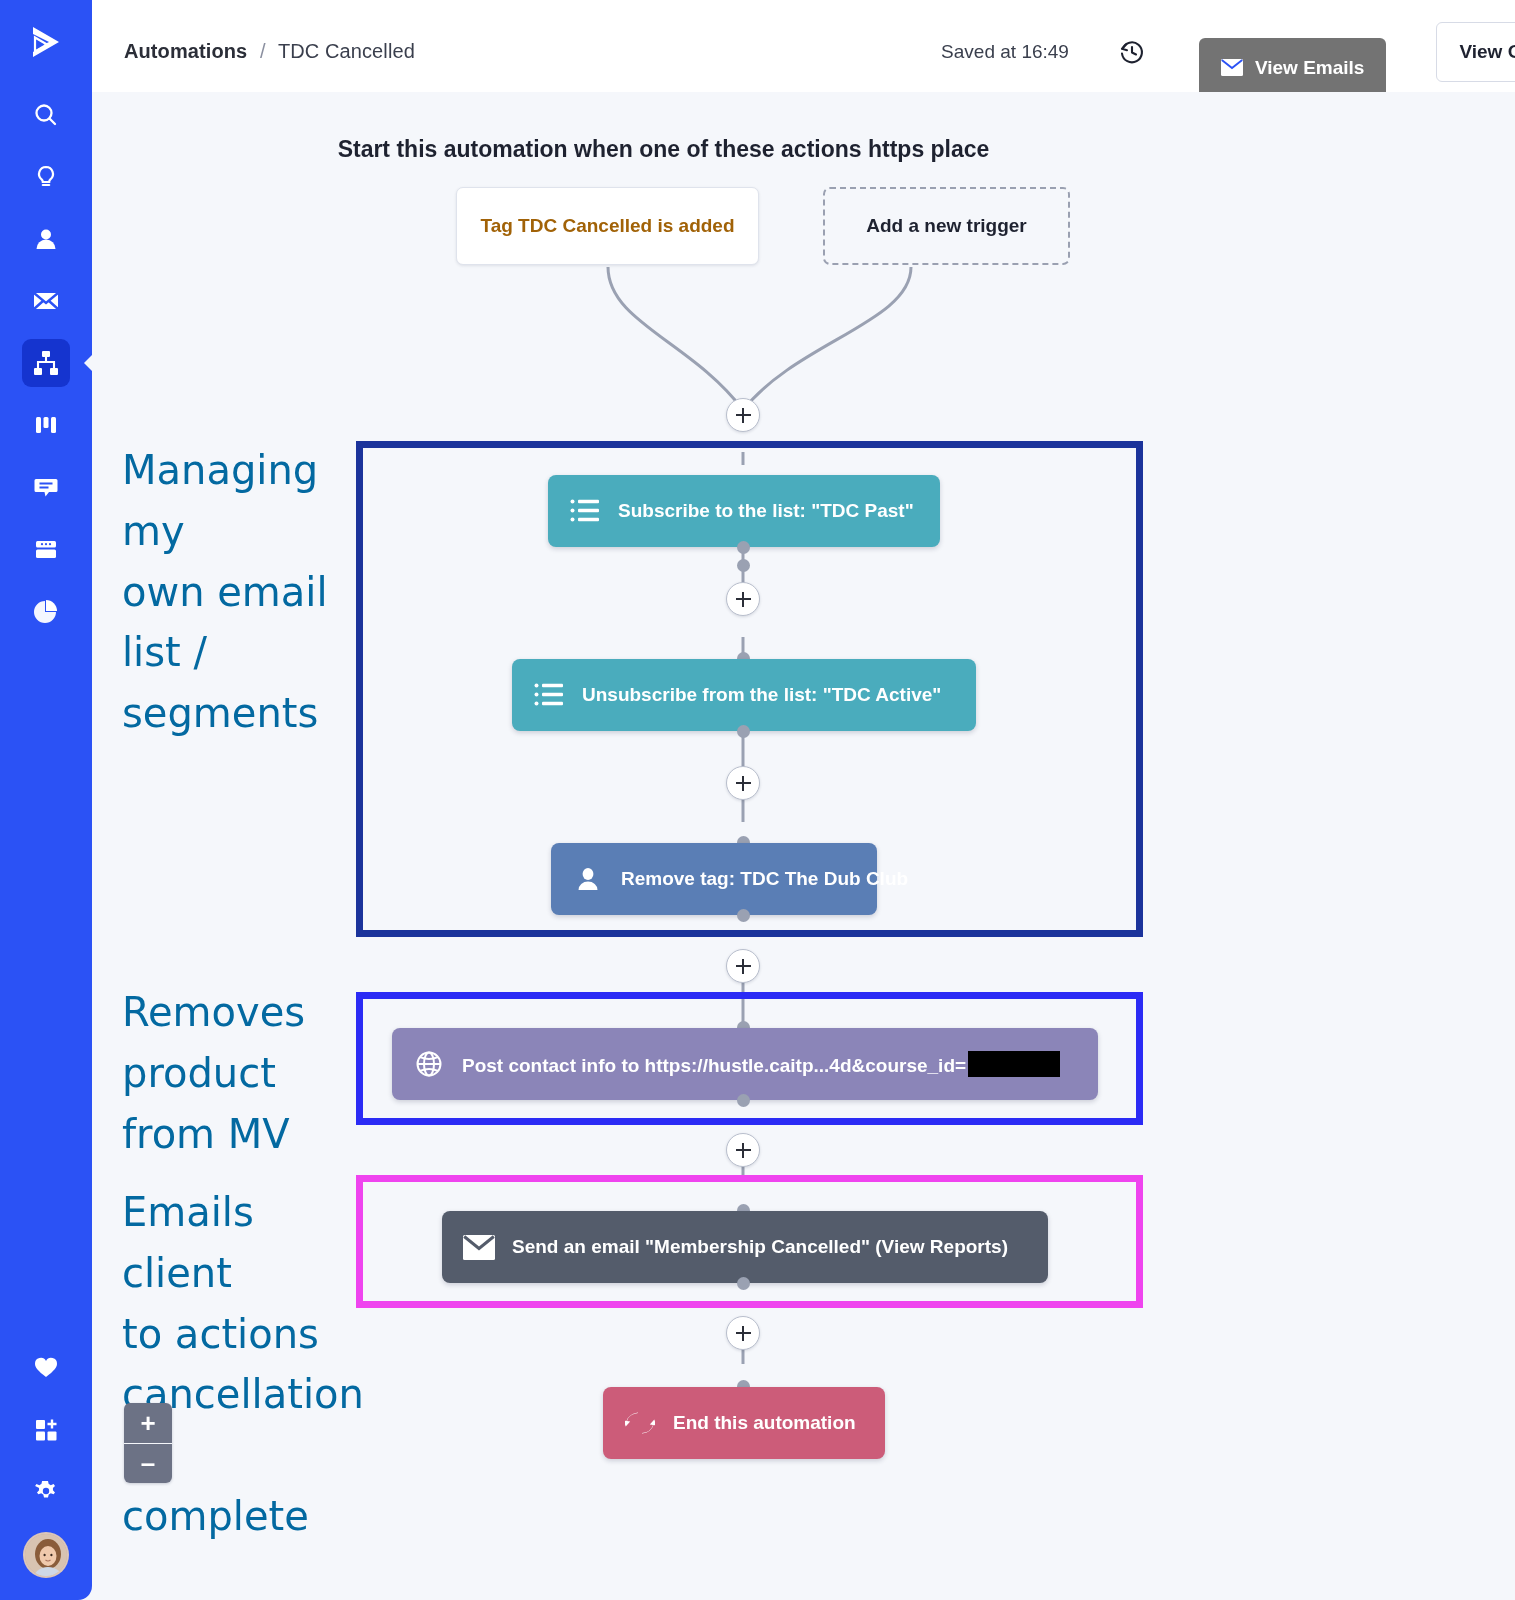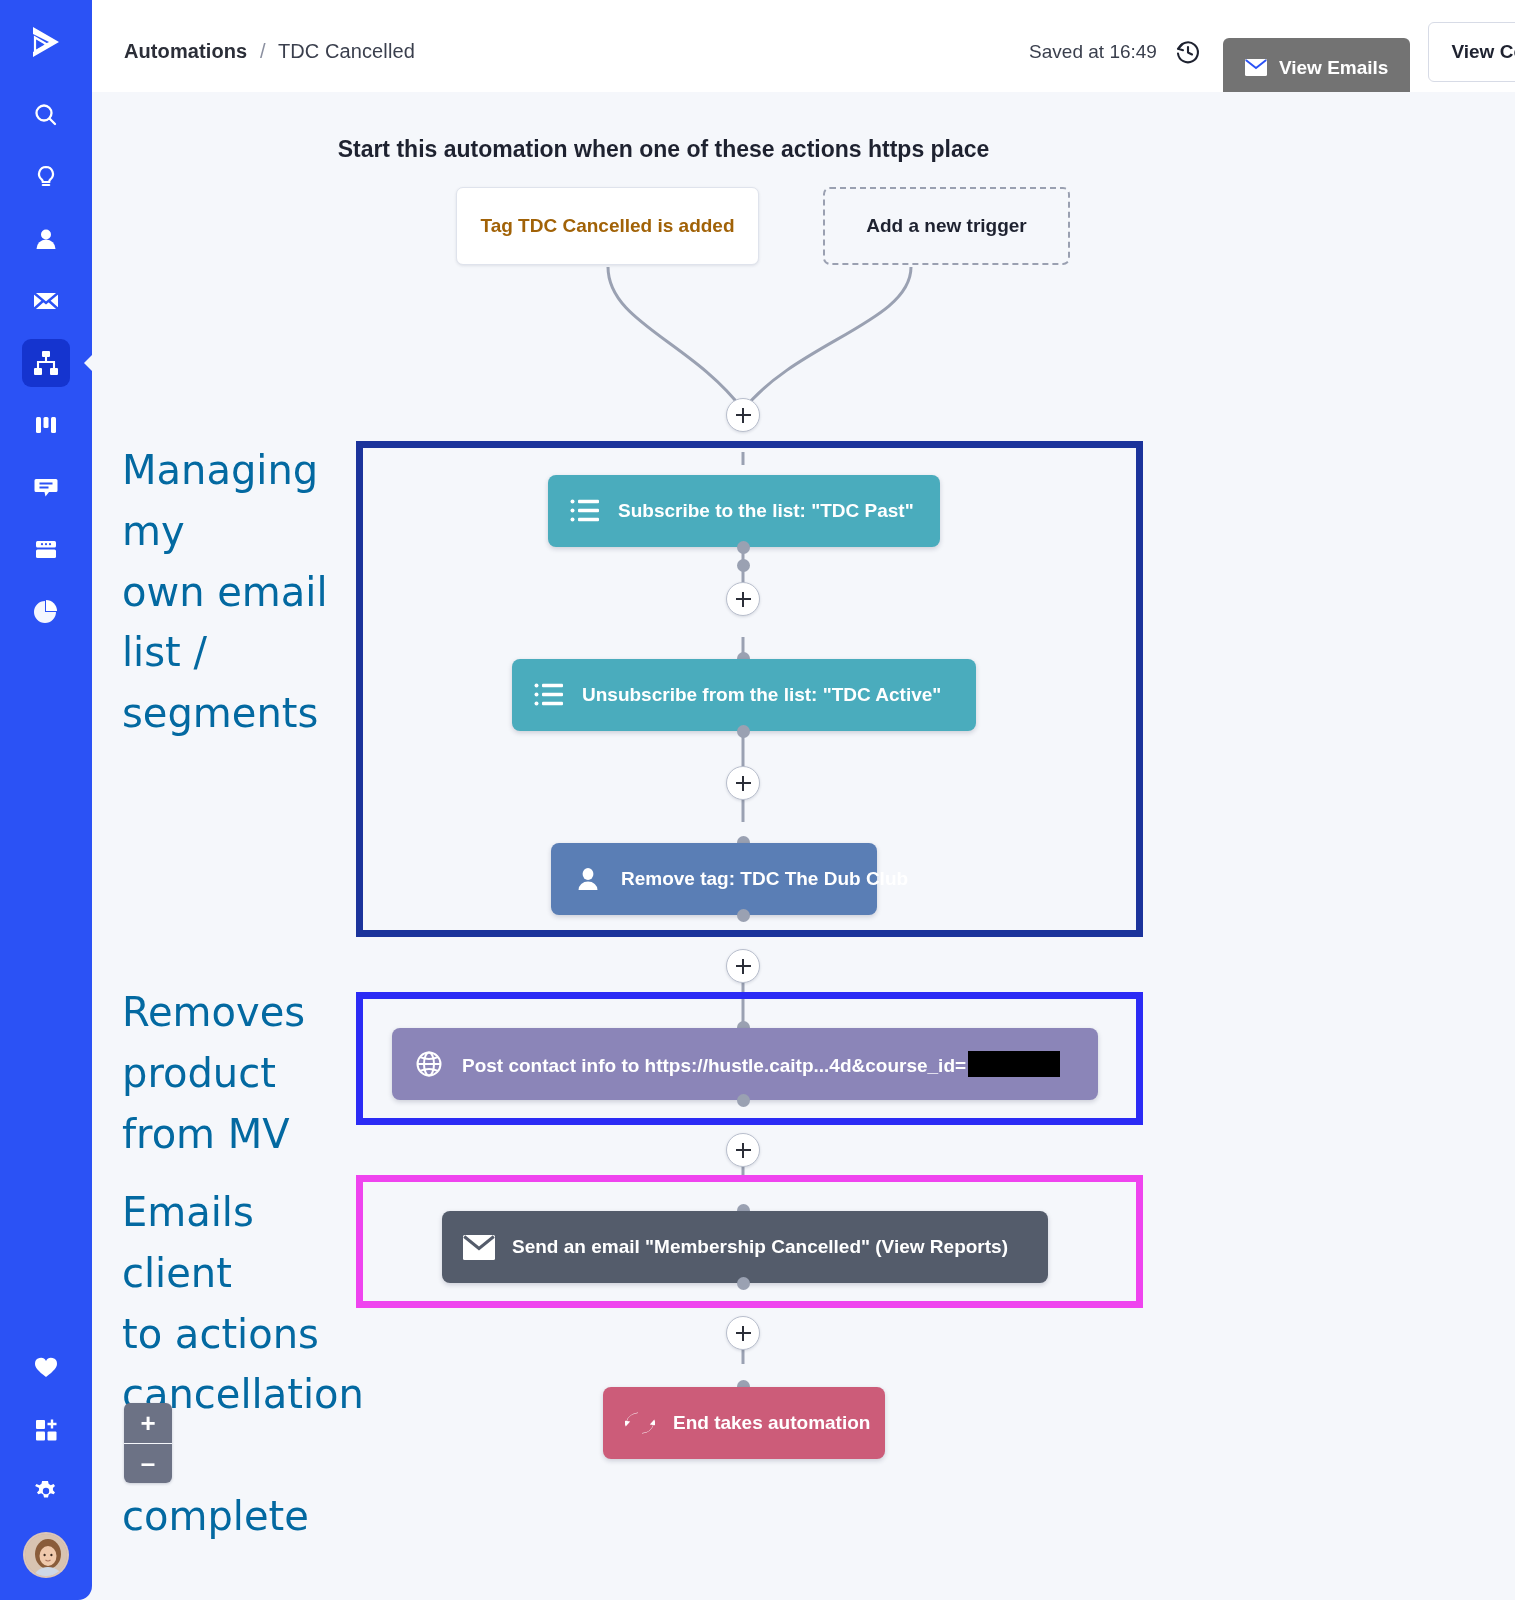--- a/index.html
+++ b/index.html
@@ -45,21 +45,21 @@
   
   #topbar {
     position: absolute; left: 92px; top: 0; width: 1423px; height: 104px;
     background: #ffffff; border-bottom: 1px solid #e3e7ef;
     display: flex; align-items: center;
   }
   #breadcrumb { margin-left: 32px; font-size: 20px; color: #2b2e38; letter-spacing: .1px; }
   #breadcrumb .crumb-root { font-weight: bold; }
   #breadcrumb .crumb-sep { color: #8b90a0; margin: 0 7px; }
   #breadcrumb .crumb-cur { color: #3a3f4d; }
-  #topbar-right { margin-left: auto; display: flex; align-items: center; padding-right: 12px; }
+  #topbar-right { margin-left: auto; display: flex; align-items: center; padding-right: 4px; gap: 32px; }
   #saved-text { font-size: 19px; color: #3a3f4d; }
   #history-icon { margin: 0 20px 0 16px; cursor: pointer; display: flex; }
   .btn {
     height: 60px; border-radius: 6px; display: flex; align-items: center;
     padding: 0 22px; font-size: 19px; font-weight: bold; cursor: pointer;
     white-space: nowrap;
   }
   .btn-primary { background: #737373; color: #fff; margin-top: 32px; }
   .btn-primary .mail-glyph { margin-right: 12px; display: flex; }
   .btn-outline {
@@ -435,21 +435,21 @@
   <div class="node-dot" style="left:645px; top:1185px;"></div>
 
   <div class="node-dot" style="left:645px; top:1288px;"></div>
   <div class="node" style="left:511px; top:1295px; width:282px; background:#cc5c79;">
     <span class="nicon">
       <svg width="30" height="24" viewBox="0 0 30 24" fill="#fff">
         <path d="M13 2 q-9 1 -11 8 l3.2 .5 -4.5 5 -2.2-6 3 .6 q2.5-7.5 11.5-8.6 Z"></path>
         <path d="M17 22 q9-1 11-8 l-3.2-.5 4.5-5 2.2 6 -3-.6 q-2.5 7.5 -11.5 8.6 Z"></path>
       </svg>
     </span>
-    <span class="nlabel">End takes automation</span>
+    <span class="nlabel">End this automation</span>
   </div>
 
   <div class="annot" style="left: 30px; top: 348px; width: 230px; white-space: pre-line;">Managing my
 own email
 list /
 segments</div>
   <div class="annot" style="left: 30px; top: 890px; width: 230px; white-space: pre-line;">Removes
 product
 from MV</div>
   <div class="annot" style="left: 30px; top: 1090px; width: 230px; white-space: pre-line;">Emails client

